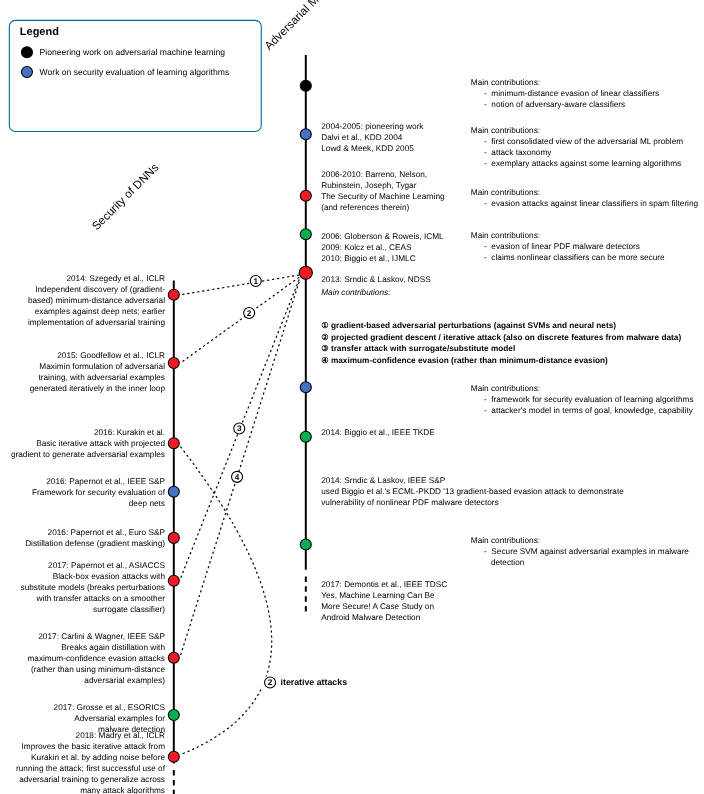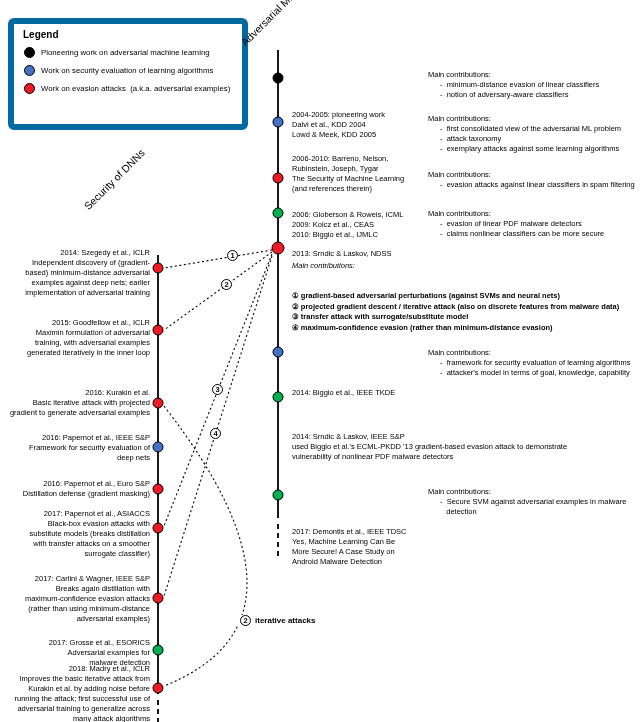--- a/index.html
+++ b/index.html
@@ -22,21 +22,21 @@
   .mc .lines{white-space:pre;margin-left:12px;}
 
   .b2013{left:292px;}
   .b2013 .hdr{font-weight:bold;white-space:pre;}
   .b2013 .ti{font-style:italic;white-space:pre;}
   .b2013 .pts{font-weight:bold;white-space:pre;line-height:10.5px;}
 
   .axis-label{position:absolute;z-index:2;font-size:10.5px;white-space:nowrap;
               transform-origin:left bottom;transform:rotate(-45deg);}
 
-  .legend{position:absolute;left:8px;top:18px;width:228px;height:100px;border:6px solid #0369a1;
+  .legend{position:absolute;left:8px;top:18px;width:228px;height:100px;border:1px solid #0369a1;
           border-radius:6px;background:#fff;z-index:2;}
   .legend .title{font-weight:bold;font-size:10px;margin:5px 0 7px 9px;}
   .legend .row{display:flex;align-items:center;gap:6px;margin:0 4px 7px 10px;}
   .ldot{width:9px;height:9px;border:1px solid #000;border-radius:50%;flex:none;}
   .legend .lbl{font-size:7.8px;white-space:pre;}
 
   .cnum{position:absolute;z-index:3;width:11px;height:11px;border:1px solid #000;border-radius:50%;
         background:#fff;font-size:7.5px;font-weight:bold;display:flex;align-items:center;
         justify-content:center;box-sizing:border-box;}
   .bottom-note{position:absolute;z-index:3;display:flex;align-items:center;gap:4px;background:#fff;padding:0 2px;}
@@ -84,24 +84,20 @@
 
   <div class="legend">
     <div class="title">Legend</div>
     <div class="row">
       <span class="ldot bg-black"></span>
       <span class="lbl">Pioneering work on adversarial machine learning</span>
     </div>
     <div class="row">
       <span class="ldot bg-blue"></span>
       <span class="lbl">Work on security evaluation of learning algorithms</span>
-    </div>
-    <div class="row">
-      <span class="ldot bg-red"></span>
-      <span class="lbl">Work on evasion attacks  (a.k.a. adversarial examples)</span>
     </div>
   </div>
 
   <div class="axis-label" style="left:247px;top:36px;">Adversarial ML</div>
   <div class="axis-label" style="left:90px;top:200px;">Security of DNNs</div>
 
   <div class="txt right-ev" style="top:70px">2004-2005: pioneering work
 Dalvi et al., KDD 2004
 Lowd &amp; Meek, KDD 2005</div>
   <div class="txt right-ev" style="top:114px">2006-2010: Barreno, Nelson,
@@ -172,21 +168,21 @@
   <div class="txt left-ev" style="top:388px">2016: Kurakin et al.
 Basic iterative attack with projected
 gradient to generate adversarial examples</div>
   <div class="txt left-ev" style="top:433px">2016: Papernot et al., IEEE S&amp;P
 Framework for security evaluation of
 deep nets</div>
   <div class="txt left-ev" style="top:479px">2016: Papernot et al., Euro S&amp;P
 Distillation defense (gradient masking)</div>
   <div class="txt left-ev" style="top:509px">2017: Papernot et al., ASIACCS
 Black-box evasion attacks with
-substitute models (breaks distillation
+substitute models (breaks perturbations
 with transfer attacks on a smoother
 surrogate classifier)</div>
   <div class="txt left-ev" style="top:574px">2017: Carlini &amp; Wagner, IEEE S&amp;P
 Breaks again distillation with
 maximum-confidence evasion attacks
 (rather than using minimum-distance
 adversarial examples)</div>
   <div class="txt left-ev" style="top:638px">2017: Grosse et al., ESORICS
 Adversarial examples for
 malware detection</div>

